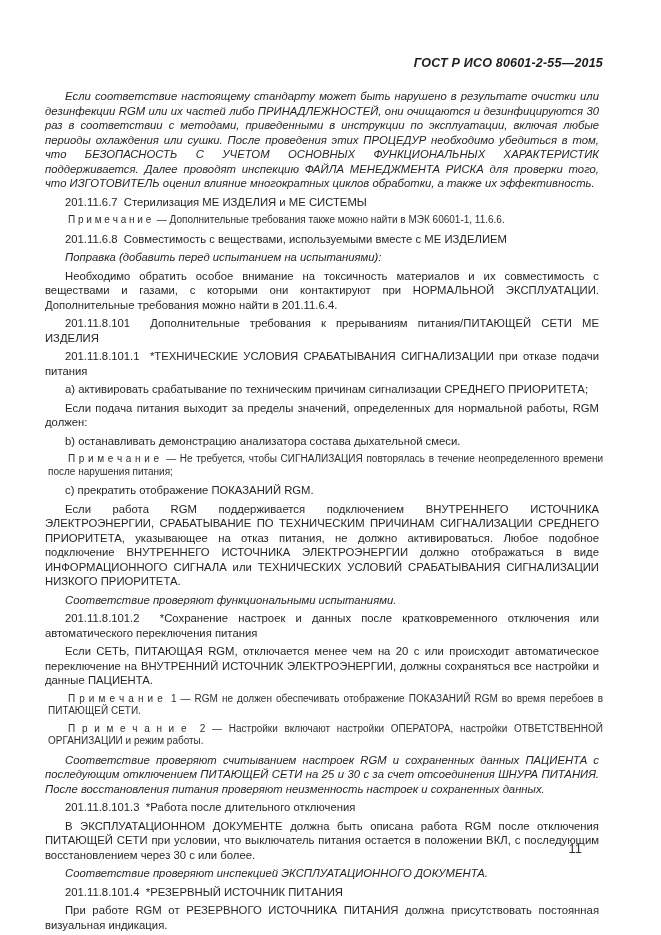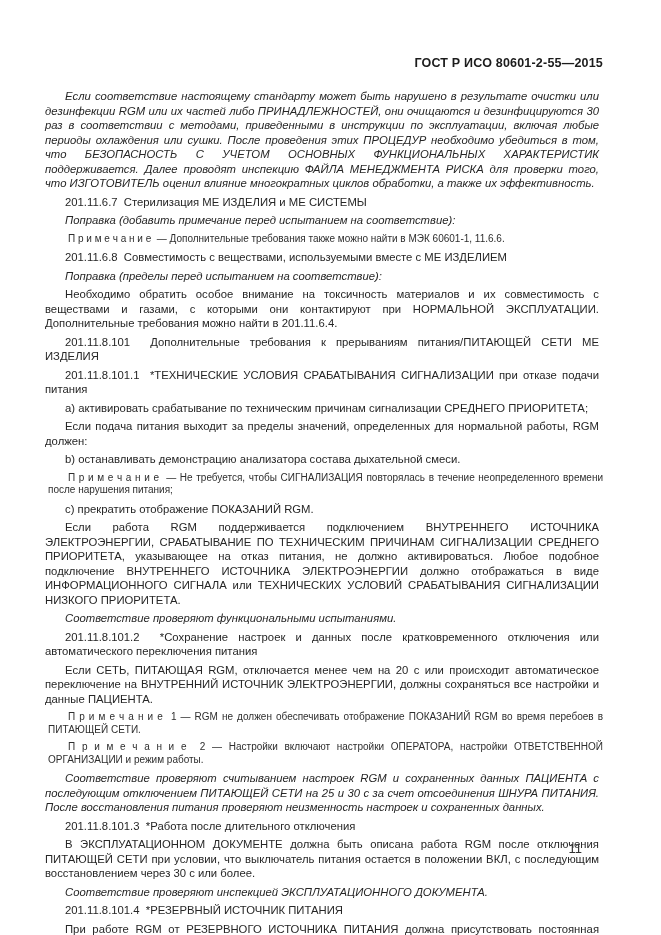--- a/index.html
+++ b/index.html
@@ -17,20 +17,21 @@
     background: #ffffff;
     overflow: hidden;
   }
   .doc-header {
     text-align: right;
     font-weight: bold;
     font-size: 12.5px;
     letter-spacing: 0.2px;
     color: #1c1c1c;
     margin: 0 0 19px 0;
+    font-style: italic;
   }
   .doc-body {
     font-size: 11.3px;
     line-height: 14.5px;
     text-align: justify;
     color: #262626;
   }
   .doc-body p {
     margin: 4px;
     text-indent: 20px;
@@ -53,24 +54,23 @@
 </head>
 <body>
 
 <div class="page">
 
   <div class="doc-header">ГОСТ Р ИСО 80601-2-55—2015</div>
 
   <div class="doc-body">
     <p class="italic">Если соответствие настоящему стандарту может быть нарушено в результате очистки или дезинфекции RGM или их частей либо ПРИНАДЛЕЖНОСТЕЙ, они очищаются и дезинфицируются 30 раз в соответствии с методами, приведенными в инструкции по эксплуатации, включая любые периоды охлаждения или сушки. После проведения этих ПРОЦЕДУР необходимо убедиться в том, что БЕЗОПАСНОСТЬ С УЧЕТОМ ОСНОВНЫХ ФУНКЦИОНАЛЬНЫХ ХАРАКТЕРИСТИК поддерживается. Далее проводят инспекцию ФАЙЛА МЕНЕДЖМЕНТА РИСКА для проверки того, что ИЗГОТОВИТЕЛЬ оценил влияние многократных циклов обработки, а также их эффективность.</p>
     <p class="heading">201.11.6.7&nbsp; Стерилизация МЕ ИЗДЕЛИЯ и МЕ СИСТЕМЫ</p>
-    <p class="italic">Поправка (добавить примечание перед испытанием на соответствие):</p>
     <p class="note">П р и м е ч а н и е&nbsp; — Дополнительные требования также можно найти в МЭК 60601-1, 11.6.6.</p>
     <p class="heading">201.11.6.8&nbsp; Совместимость с веществами, используемыми вместе с МЕ ИЗДЕЛИЕМ</p>
-    <p class="italic">Поправка (пределы перед испытанием на соответствие):</p>
+    <p class="italic">Поправка (добавить перед испытанием на испытаниями):</p>
     <p class="body">Необходимо обратить особое внимание на токсичность материалов и их совместимость с веществами и газами, с которыми они контактируют при НОРМАЛЬНОЙ ЭКСПЛУАТАЦИИ. Дополнительные требования можно найти в 201.11.6.4.</p>
     <p class="heading">201.11.8.101&nbsp; Дополнительные требования к прерываниям питания/ПИТАЮЩЕЙ СЕТИ МЕ ИЗДЕЛИЯ</p>
     <p class="heading">201.11.8.101.1&nbsp; *ТЕХНИЧЕСКИЕ УСЛОВИЯ СРАБАТЫВАНИЯ СИГНАЛИЗАЦИИ при отказе подачи питания</p>
     <p class="body">a) активировать срабатывание по техническим причинам сигнализации СРЕДНЕГО ПРИОРИТЕТА;</p>
     <p class="body">Если подача питания выходит за пределы значений, определенных для нормальной работы, RGM должен:</p>
     <p class="body">b) останавливать демонстрацию анализатора состава дыхательной смеси.</p>
     <p class="note">П р и м е ч а н и е&nbsp; — Не требуется, чтобы СИГНАЛИЗАЦИЯ повторялась в течение неопределенного времени после нарушения питания;</p>
     <p class="body">c) прекратить отображение ПОКАЗАНИЙ RGM.</p>
     <p class="body">Если работа RGM поддерживается подключением ВНУТРЕННЕГО ИСТОЧНИКА ЭЛЕКТРОЭНЕРГИИ, СРАБАТЫВАНИЕ ПО ТЕХНИЧЕСКИМ ПРИЧИНАМ СИГНАЛИЗАЦИИ СРЕДНЕГО ПРИОРИТЕТА, указывающее на отказ питания, не должно активироваться. Любое подобное подключение ВНУТРЕННЕГО ИСТОЧНИКА ЭЛЕКТРОЭНЕРГИИ должно отображаться в виде ИНФОРМАЦИОННОГО СИГНАЛА или ТЕХНИЧЕСКИХ УСЛОВИЙ СРАБАТЫВАНИЯ СИГНАЛИЗАЦИИ НИЗКОГО ПРИОРИТЕТА.</p>
     <p class="italic">Соответствие проверяют функциональными испытаниями.</p>

